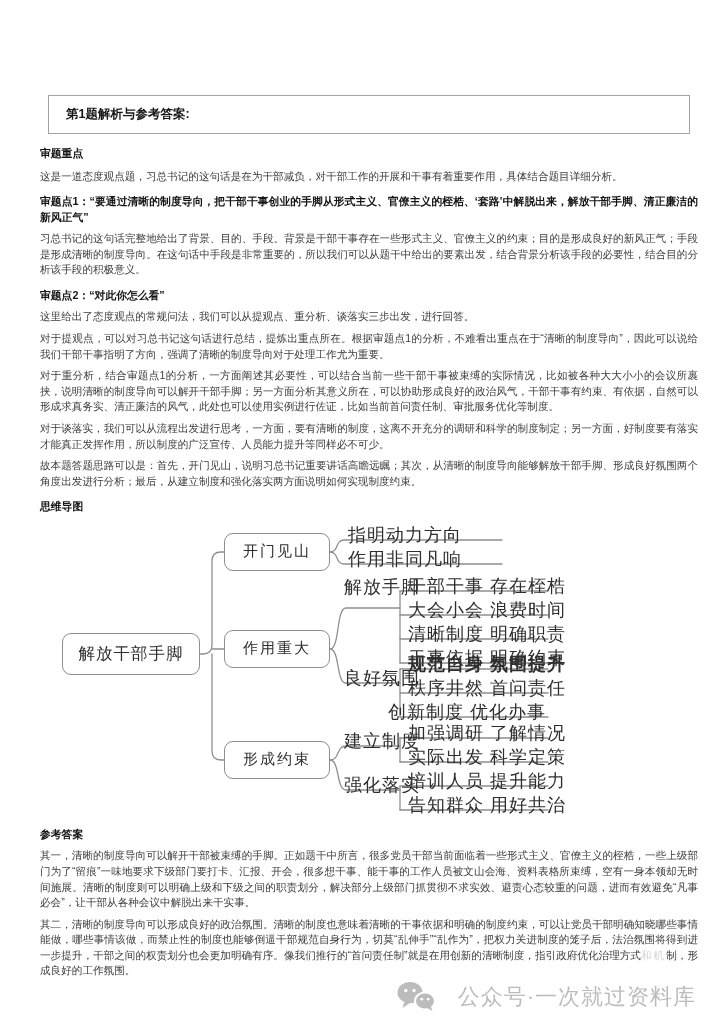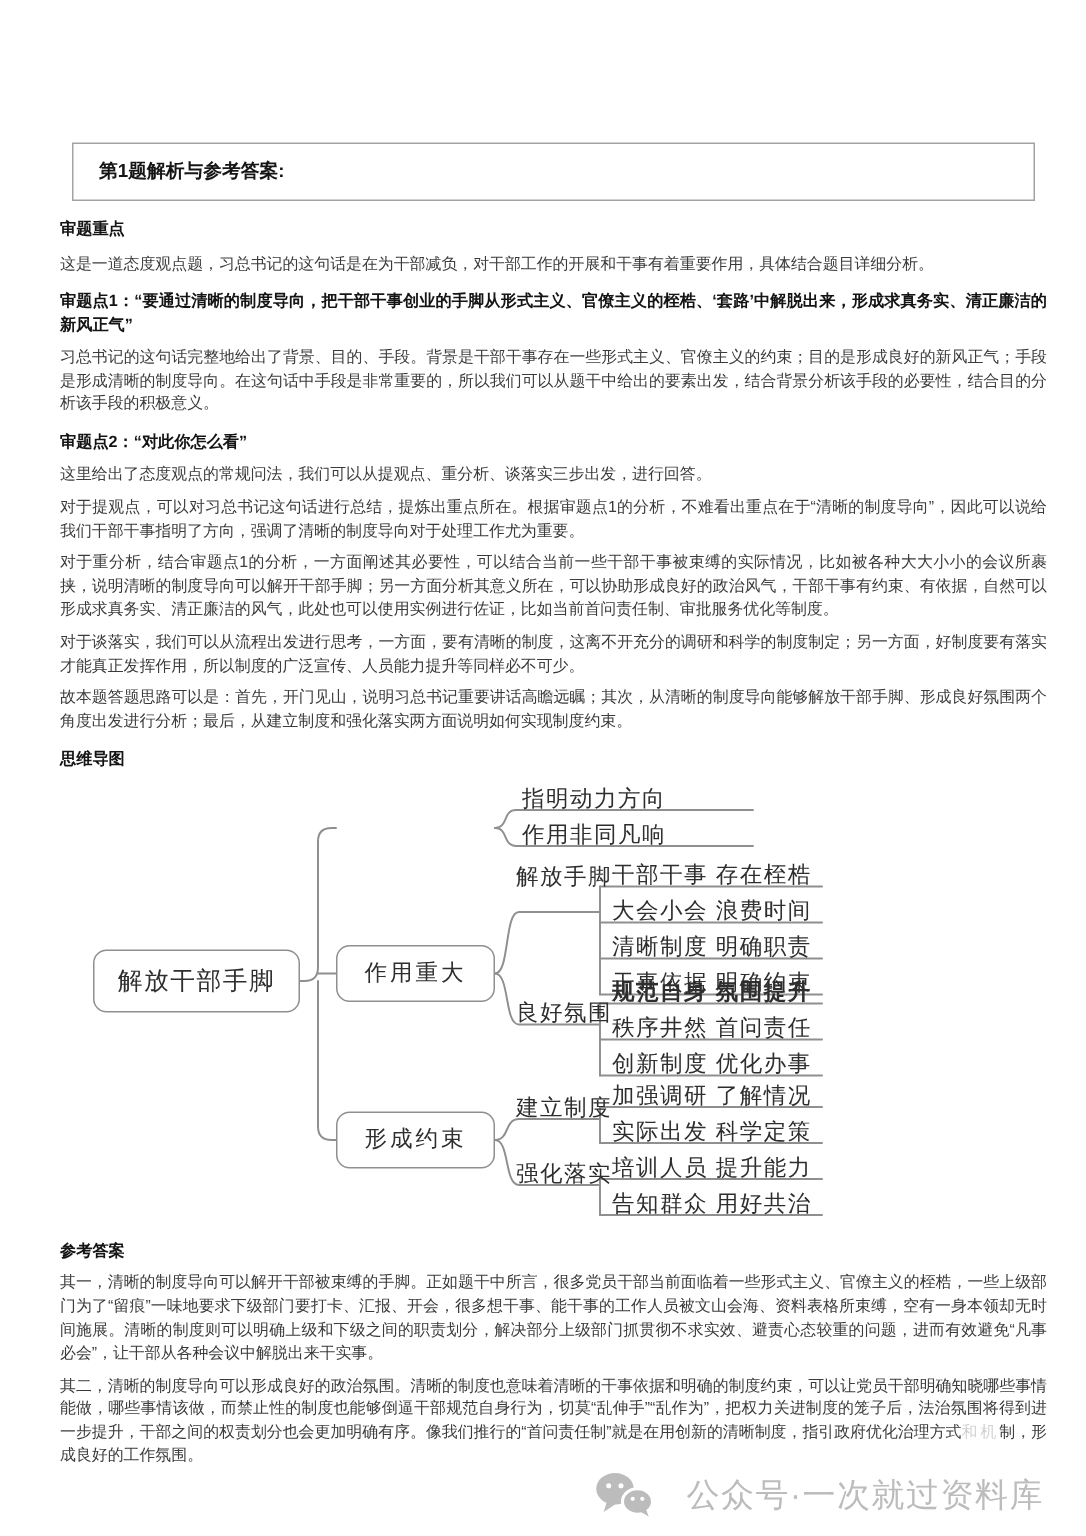--- a/index.html
+++ b/index.html
@@ -57,21 +57,21 @@
     background:#fff;
     display:flex;align-items:center;justify-content:center;
     color:#2e2e2e;
     box-sizing:border-box;
   }
   .mm-root{left:22px;top:114px;width:138px;height:42px;font-size:16.5px;letter-spacing:1px;}
   .mm-branch{left:184px;width:106px;height:38px;font-size:15px;letter-spacing:2px;}
   .mm-text{
     position:absolute;
     color:#2e2e2e;
-    font-size:15px;
+    font-size:18px;
     letter-spacing:1px;
     white-space:nowrap;
   }
   
   .footer{
     position:absolute;
     right:28px; bottom:12px;
     display:flex;align-items:center;gap:22px;
     color:#bcbcbc;
     font-size:22px;
@@ -84,21 +84,21 @@
 <div class="page">
   <div class="doc">
 
     <div class="title-box">
       <span>第1题解析与参考答案:</span>
     </div>
 
     <div class="h-sec first">审题重点</div>
     <p class="body">这是一道态度观点题，习总书记的这句话是在为干部减负，对干部工作的开展和干事有着重要作用，具体结合题目详细分析。</p>
 
-    <div class="h-sec">审题点1：“要通过清晰的制度导向，把干部干事创业的手脚从形式主义、官僚主义的桎梏、‘套路’中解脱出来，形成求真务实、清正廉洁的新风正气”</div>
+    <div class="h-sec">审题点1：“要通过清晰的制度导向，把干部干事创业的手脚从形式主义、官僚主义的桎梏、‘套路’中解脱出来，解放干部手脚、清正廉洁的新风正气”</div>
     <p class="body">习总书记的这句话完整地给出了背景、目的、手段。背景是干部干事存在一些形式主义、官僚主义的约束；目的是形成良好的新风正气；手段是形成清晰的制度导向。在这句话中手段是非常重要的，所以我们可以从题干中给出的要素出发，结合背景分析该手段的必要性，结合目的分析该手段的积极意义。</p>
 
     <div class="h-sec">审题点2：“对此你怎么看”</div>
     <p class="body">这里给出了态度观点的常规问法，我们可以从提观点、重分析、谈落实三步出发，进行回答。</p>
     <p class="body">对于提观点，可以对习总书记这句话进行总结，提炼出重点所在。根据审题点1的分析，不难看出重点在于“清晰的制度导向”，因此可以说给我们干部干事指明了方向，强调了清晰的制度导向对于处理工作尤为重要。</p>
     <p class="body">对于重分析，结合审题点1的分析，一方面阐述其必要性，可以结合当前一些干部干事被束缚的实际情况，比如被各种大大小小的会议所裹挟，说明清晰的制度导向可以解开干部手脚；另一方面分析其意义所在，可以协助形成良好的政治风气，干部干事有约束、有依据，自然可以形成求真务实、清正廉洁的风气，此处也可以使用实例进行佐证，比如当前首问责任制、审批服务优化等制度。</p>
     <p class="body">对于谈落实，我们可以从流程出发进行思考，一方面，要有清晰的制度，这离不开充分的调研和科学的制度制定；另一方面，好制度要有落实才能真正发挥作用，所以制度的广泛宣传、人员能力提升等同样必不可少。</p>
     <p class="body">故本题答题思路可以是：首先，开门见山，说明习总书记重要讲话高瞻远瞩；其次，从清晰的制度导向能够解放干部手脚、形成良好氛围两个角度出发进行分析；最后，从建立制度和强化落实两方面说明如何实现制度约束。</p>
 
     <div class="h-sec">思维导图</div>
@@ -130,37 +130,38 @@
         <path d="M360,219 V243"></path>
         <path d="M360,219 H508"></path>
           <path d="M360,243 H508"></path>
         <path d="M360,267 V291"></path>
         <path d="M360,267 H508"></path>
           <path d="M360,291 H508"></path>
       </svg>
 
       <div class="mm-box mm-root">解放干部手脚</div>
 
+      <div class="mm-box mm-branch" style="top:14px;">开门见山</div>
       <div class="mm-box mm-branch" style="top:111px;">作用重大</div>
       <div class="mm-box mm-branch" style="top:222px;">形成约束</div>
 
       <div class="mm-text" style="left:308px;top:4px;">指明动力方向</div>
       <div class="mm-text" style="left:308px;top:28px;">作用非同凡响</div>
 
       <div class="mm-text" style="left:304px;top:56px;">解放手脚</div>
       <div class="mm-text" style="left:304px;top:147px;">良好氛围</div>
 
       <div class="mm-text" style="left:368px;top:55px;">干部干事 存在桎梏</div>
       <div class="mm-text" style="left:368px;top:79px;">大会小会 浪费时间</div>
       <div class="mm-text" style="left:368px;top:103px;">清晰制度 明确职责</div>
       <div class="mm-text" style="left:368px;top:127px;">干事依据 明确约束</div>
 
       <div class="mm-text" style="left:368px;top:133px;font-weight:bold;">规范自身 氛围提升</div>
       <div class="mm-text" style="left:368px;top:157px;">秩序井然 首问责任</div>
-      <div class="mm-text" style="left:368px;top:181px;">创新制度 优化办事</div>
+      <div class="mm-text" style="left:348px;top:181px;">创新制度 优化办事</div>
 
       <div class="mm-text" style="left:304px;top:210px;">建立制度</div>
       <div class="mm-text" style="left:304px;top:254px;">强化落实</div>
 
       <div class="mm-text" style="left:368px;top:202px;">加强调研 了解情况</div>
       <div class="mm-text" style="left:368px;top:226px;">实际出发 科学定策</div>
 
       <div class="mm-text" style="left:368px;top:250px;">培训人员 提升能力</div>
       <div class="mm-text" style="left:368px;top:274px;">告知群众 用好共治</div>
     </div>

